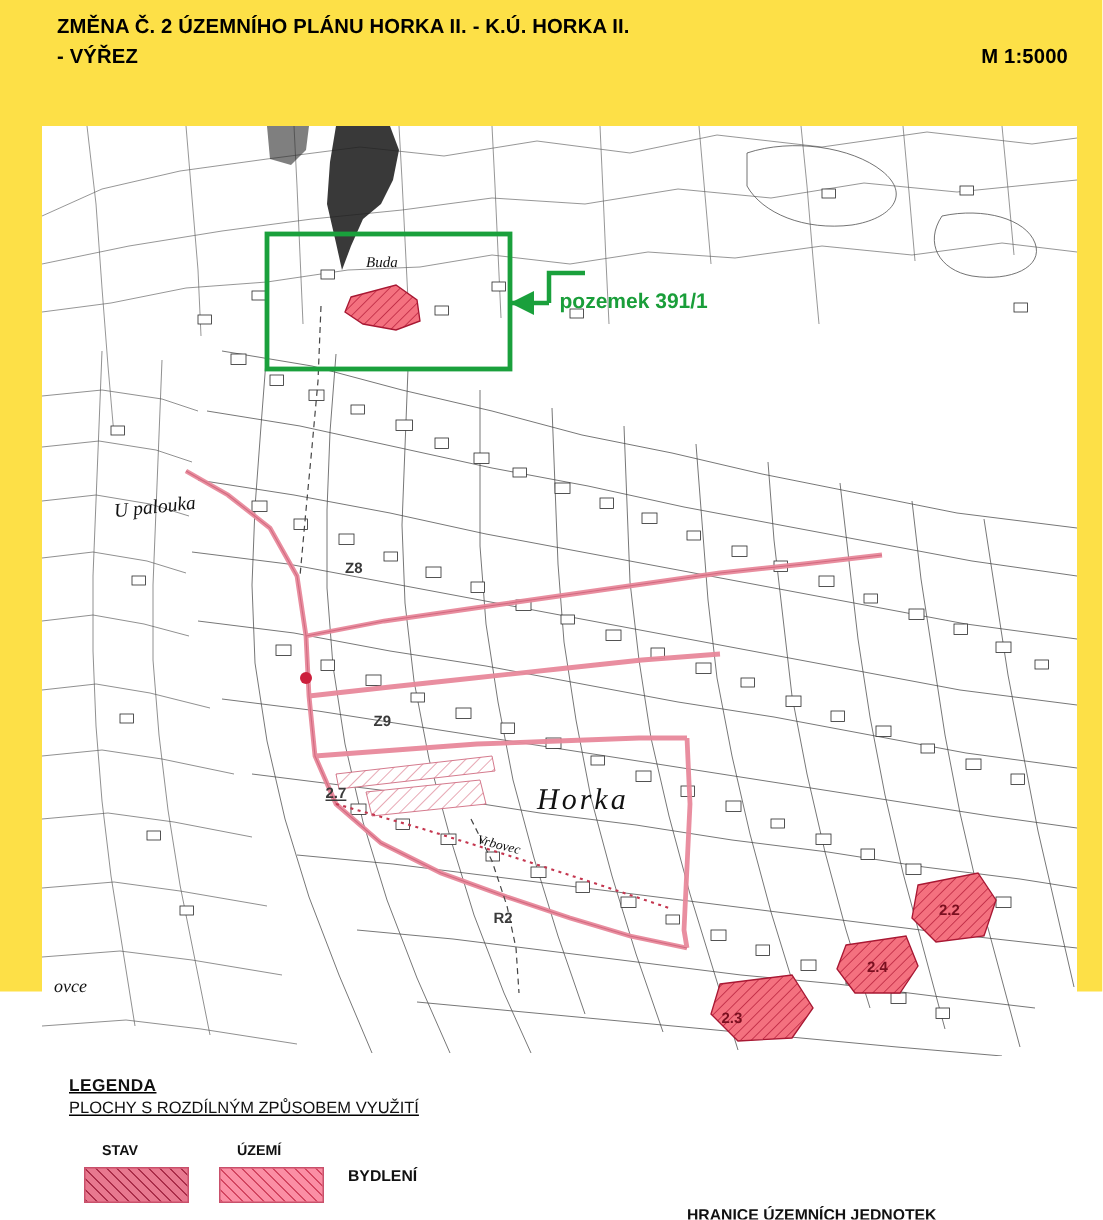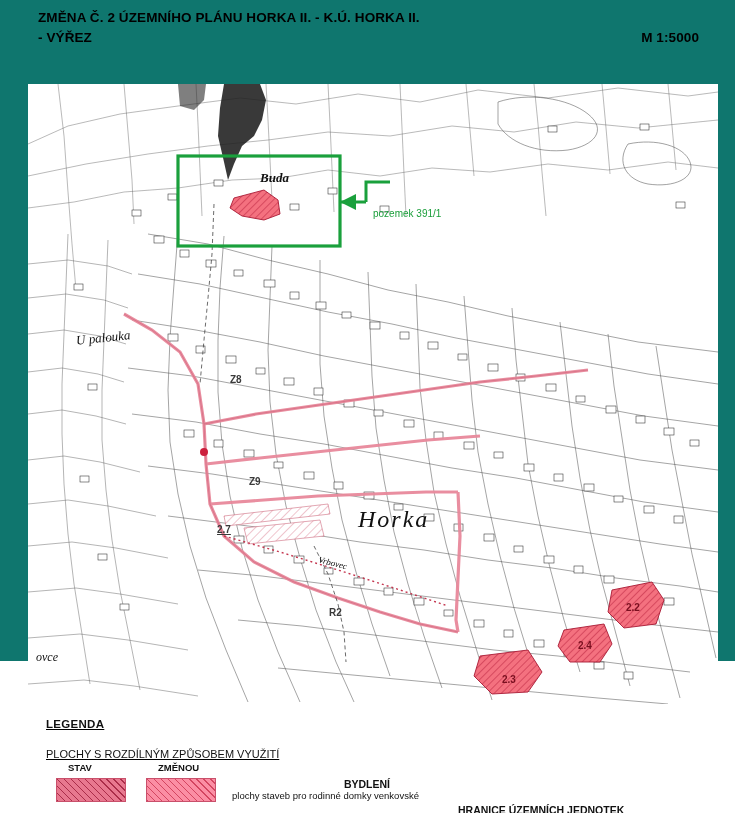--- a/index.html
+++ b/index.html
@@ -12,21 +12,21 @@
     height: 813px;
     font-family: "Liberation Sans", sans-serif;
     color: #000;
     overflow: hidden;
     position: relative;
   }
   #page {
     position: relative;
     width: 735px;
     height: 661px;
-    background: #0f766e;
+    background: #fde047;
   }
 
   
   .header {
     position: absolute;
     left: 38px;
     top: 8px;
     right: 14px;
     height: 72px;
   }
@@ -40,21 +40,21 @@
   }
   .header .line3row {
     display: flex;
     justify-content: space-between;
     align-items: baseline;
     text-align: right;
   }
   .scale {
     font-size: 13.5px;
     font-weight: bold;
-    margin-right: 22px;
+    margin-right: 9px;
   }
 
   
   .map-wrap {
     position: absolute;
     left: 28px;
     top: 84px;
     width: 690px;
     height: 620px;
     overflow: hidden;
@@ -69,23 +69,23 @@
   
   .annot {
     position: absolute;
     left: 0; top: 0;
     width: 690px; height: 620px;
     pointer-events: none;
   }
   .callout-label {
     position: absolute;
     left: 345px;
-    top: 124px;
-    font-size: 10px;
-    font-weight: normal;
+    top: 108px;
+    font-size: 14px;
+    font-weight: bold;
     color: #1a9e3a;
     white-space: nowrap;
   }
 
   .zlabel {
     position: absolute;
     font-size: 10px;
     font-weight: bold;
     color: #3a3a3a;
     font-family: "Liberation Sans", sans-serif;
@@ -106,21 +106,21 @@
     bottom: 0;
     text-decoration: underline;
   }
   .legend-title {
     font-size: 11.5px;
     font-weight: bold;
     letter-spacing: 0.3px;
     color: #111;
   }
   .legend-sub {
-    margin-top: 18px;
+    margin-top: 3px;
     font-size: 11px;
     color: #111;
   }
   .legend-cols {
     position: absolute;
     left: 0;
     top: 44px;
     width: 100%;
   }
   .col-head {
@@ -152,21 +152,20 @@
   .legend-entry {
     position: absolute;
     left: 186px;
     top: 16px;
     width: 270px;
   }
   .legend-entry .name {
     font-size: 10.5px;
     font-weight: bold;
     color: #111;
-    text-align: center;
   }
   .legend-entry .desc {
     font-size: 9.5px;
     color: #111;
     line-height: 12px;
   }
   .legend-right {
     position: absolute;
     left: 412px;
     top: 42px;
@@ -401,49 +400,48 @@
       <g stroke="#1aa03c" stroke-width="3" fill="none">
         <path d="M338,118 L338,98 L362,98"></path>
         <path d="M338,118 L312,118"></path>
       </g>
       <polygon points="312,118 328,110 328,126" fill="#1aa03c"></polygon>
     </svg>
 
     <div class="annot">
       <div class="callout-label">pozemek 391/1</div>
 
-      <div class="placelabel" style="left:232px; top:86px; font-size:13px; font-weight:bold;">Buda</div>
+      <div class="placelabel" style="left:216px; top:86px; font-size:10px; font-weight:normal;">Buda</div>
       <div class="placelabel" style="left:48px; top:246px; font-size:13px; transform:rotate(-6deg);">U palouka</div>
-      <div class="placelabel" style="left:330px; top:422px; font-size:24px; letter-spacing:2px;text-align:center;">Horka</div>
+      <div class="placelabel" style="left:330px; top:438px; font-size:20px; letter-spacing:2px;text-align:center;">Horka</div>
       <div class="placelabel" style="left:290px; top:474px; font-size:9px; transform:rotate(14deg);">Vrbovec</div>
       <div class="placelabel" style="left:8px; top:566px; font-size:12px;">ovce</div>
 
       <div class="zlabel" style="left:202px; top:290px;">Z8</div>
       <div class="zlabel" style="left:221px; top:392px;">Z9</div>
       <div class="zlabel" style="left:189px; top:440px;text-decoration:underline;">2.7</div>
       <div class="zlabel" style="left:301px; top:523px;">R2</div>
       <div class="zlabel" style="left:598px; top:518px; color:#7a1020;">2.2</div>
       <div class="zlabel" style="left:550px; top:556px; color:#7a1020;">2.4</div>
-      <div class="zlabel" style="left:474px; top:590px; color:#7a1020;">2.3</div>
+      <div class="zlabel" style="left:453px; top:590px; color:#7a1020;">2.3</div>
     </div>
   </div>
 
   <div class="legend">
     <div class="legend-title">LEGENDA</div>
     <div class="legend-sub">PLOCHY S ROZDÍLNÝM ZPŮSOBEM VYUŽITÍ</div>
 
     <div class="legend-cols">
       <div class="col-head stav">STAV</div>
-      <div class="col-head navrh">ZMĚNOU</div>
+      <div class="col-head navrh">ÚZEMÍ</div>
 
       <div class="swatch stav"></div>
       <div class="swatch navrh"></div>
 
       <div class="legend-entry">
         <div class="name">BYDLENÍ</div>
-        <div class="desc">plochy staveb pro rodinné domky venkovské</div>
       </div>
 
       <div class="legend-right">HRANICE ÚZEMNÍCH JEDNOTEK</div>
     </div>
   </div>
 
 </div>
 
 </body></html>

